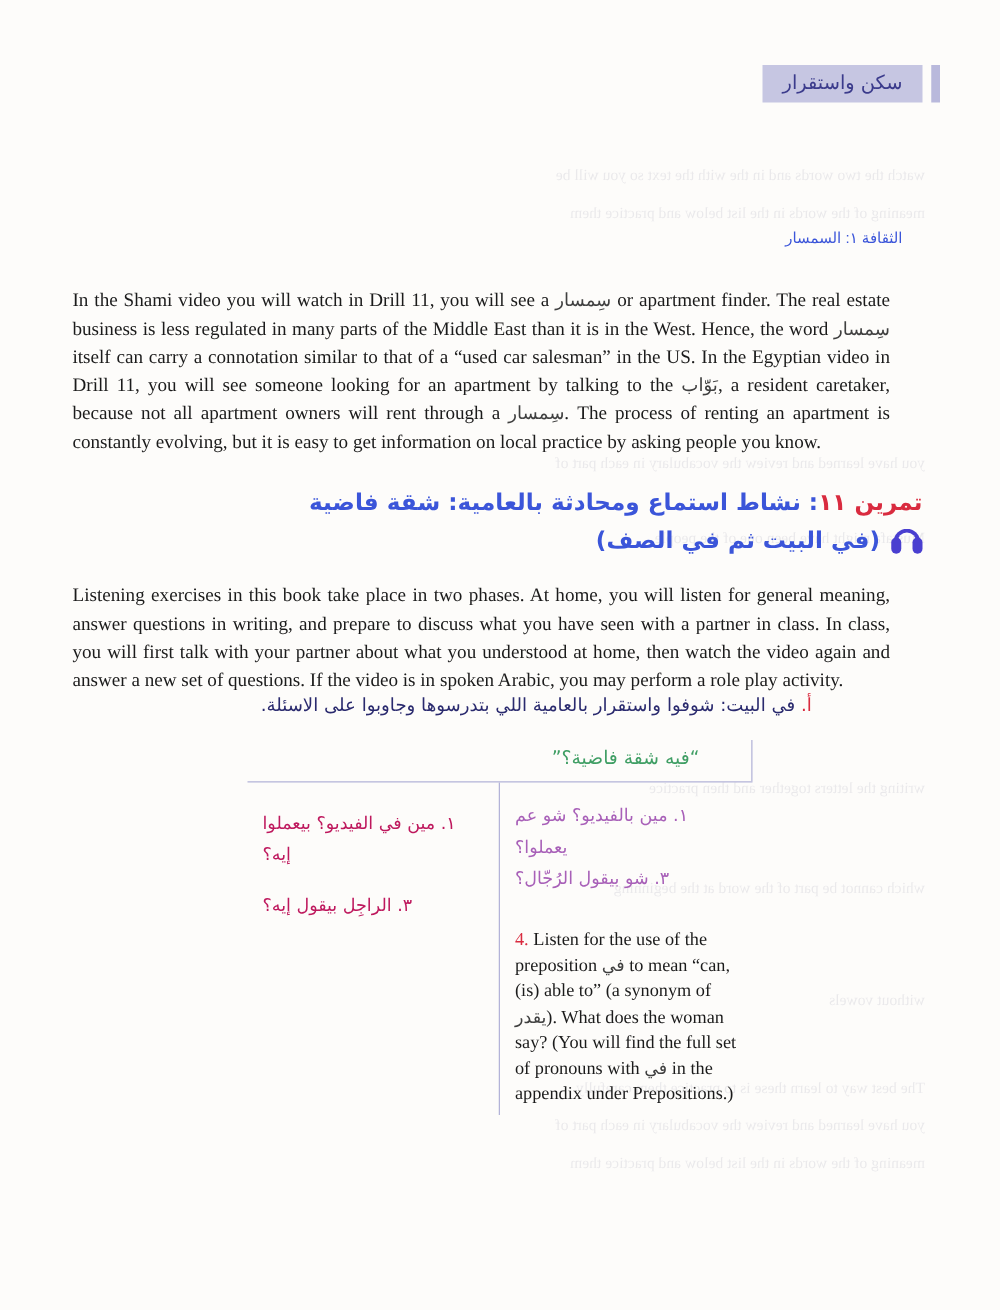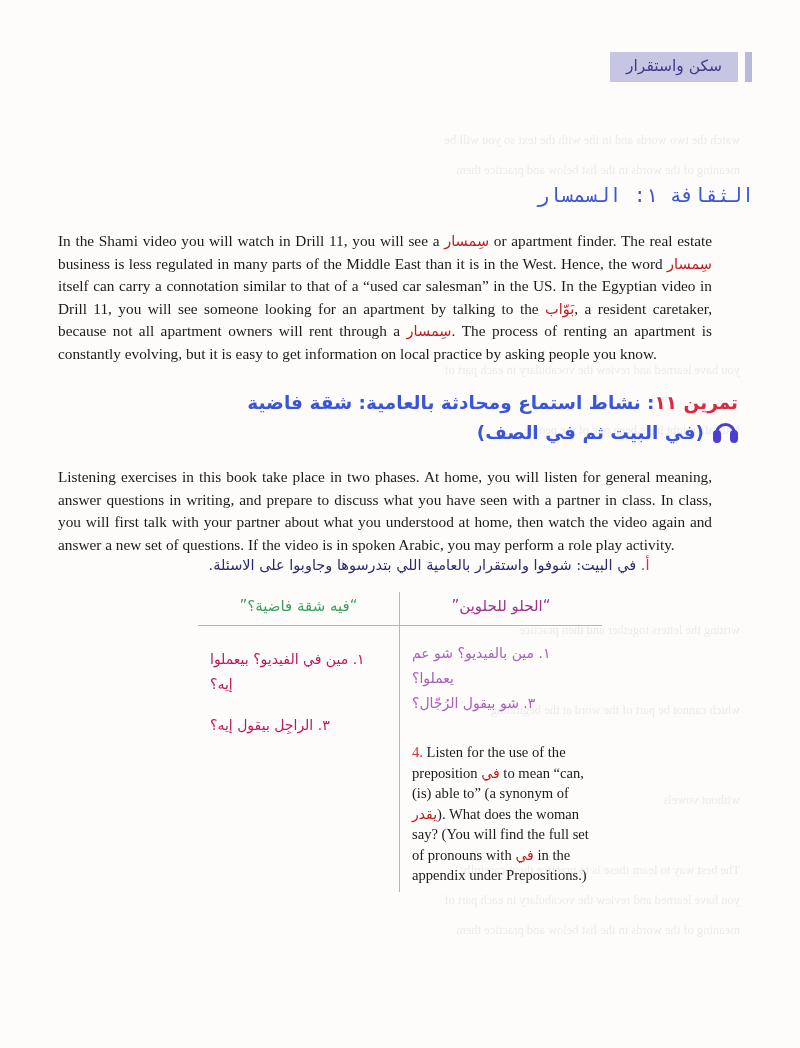--- a/index.html
+++ b/index.html
@@ -63,41 +63,41 @@
     font-size: 15.5px;
     padding: 4px 16px 6px 16px;
     letter-spacing: 0.2px;
     line-height: 1.3;
   }
 
   
   .culture-head {
     position: absolute;
     top: 183px;
-    right: 46px;
+    right: 78px;
     direction: rtl;
     color: #3b55d9;
-    font-family: Liberation Mono, monospace;
-    font-size: 20px;
+    font-family: Liberation Sans, sans-serif;
+    font-size: 12px;
     letter-spacing: 0.3px;
   }
 
   
   .body-par {
     position: absolute;
     left: 58px;
     width: 654px;
     color: #1b1b1b;
     font-size: 15.3px;
     line-height: 22.6px;
     text-align: justify;
     text-justify: inter-word;
   }
   .ar-red {
-    color: #b91c1c;
+    color: #404040;
     font-family: "DejaVu Sans", sans-serif;
     font-size: 14.5px;
     direction: rtl;
     unicode-bidi: isolate;
   }
   #par-culture { top: 230px; }
   #par-listening { top: 466px; }
 
   
   .drill-head {
@@ -264,23 +264,20 @@
 
     <div class="body-par" id="par-listening">Listening exercises in this book take place in two phases. At home, you will listen for general meaning, answer questions in writing, and prepare to discuss what you have seen with a partner in class. In class, you will first talk with your partner about what you understood at home, then watch the video again and answer a new set of questions. If the video is in spoken Arabic, you may perform a role play activity.</div>
 
     <div class="item-a">
       <span class="bullet">أ.</span>
       <span>في البيت: شوفوا واستقرار بالعامية اللي بتدرسوها وجاوبوا على الاسئلة.</span>
     </div>
 
     <div class="qtable">
       <div class="qtable-head">
-        <div class="col col-right">
-          <div class="col-head purple">“الحلو للحلوين”</div>
-        </div>
         <div class="col col-left">
           <div class="col-head green">“فيه شقة فاضية؟”</div>
         </div>
       </div>
       <div class="qtable-body">
         <div class="col col-right">
           <ul class="qlist purple">
             <li>١. مين بالفيديو؟ شو عم يعملوا؟</li>
             <li>٣. شو بيقول الرُجّال؟</li>
           </ul>

